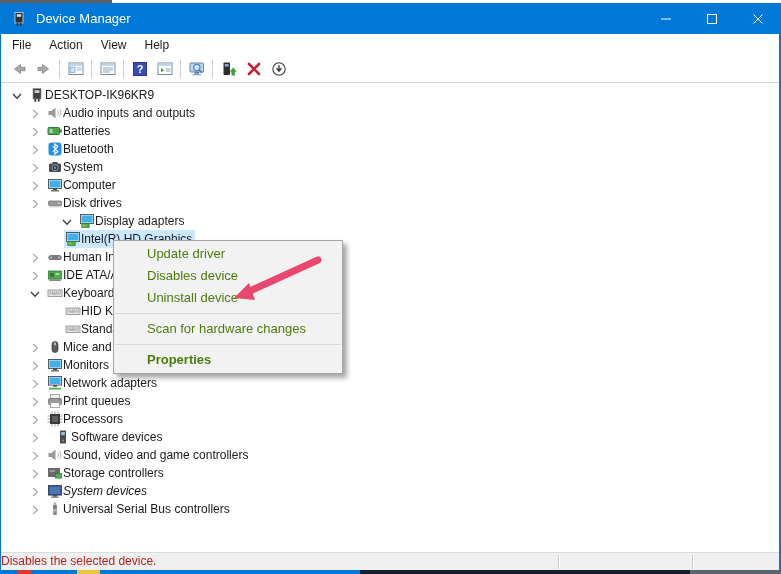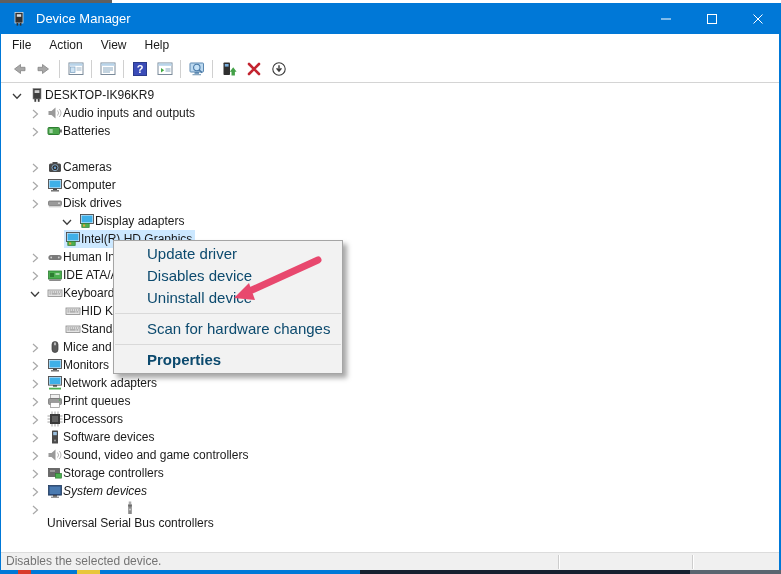--- a/index.html
+++ b/index.html
@@ -36,30 +36,30 @@
   .tree-row { position:absolute; left:0; width:100%; height:18px; }
   .tree-chevron { position:absolute; top:4px; width:12px; height:12px; display:inline-flex; }
   .tree-content { position:absolute; top:0; height:18px; display:inline-flex; align-items:center; padding:0 3px 0 1px; }
   .tree-content.selected { background:#cce8ff; }
   .tree-label { font-size:12px; color:#1a1a1a; white-space:nowrap; }
 
   
   .context-menu { position:absolute; left:113px; top:240px; width:230px; background:#f2f2f2;
                   border:1px solid #a5a5a5; box-shadow:4px 4px 5px rgba(0,0,0,0.35);
                   padding:2px 0; z-index:10; }
-  .cm-item { height:22px; line-height:22px; padding-left:33px; font-size:15px; color:#0c4a6e; white-space:nowrap; }
+  .cm-item { height:22px; line-height:22px; padding-left:33px; font-size:13px; color:#4d7c0f; white-space:nowrap; }
   .cm-item.bold { font-weight:bold; }
   .cm-sep { height:1px; background:#d9d9d9; margin:4px 1px; }
 
   
   .annotation-arrow { position:absolute; left:220px; top:248px; z-index:11; pointer-events:none; }
 
   
   .statusbar { position:absolute; left:1px; top:552px; width:778px; height:18px; background:#f0f0f0;
-               border-top:1px solid #dcdcdc; font-size:12px; color:#737373; line-height:17px; padding-left:5px; }
+               border-top:1px solid #dcdcdc; font-size:12px; color:#b91c1c; line-height:17px; }
   .sb-div { position:absolute; top:2px; width:1px; height:14px; background:#cdcdcd; box-shadow:1px 0 0 #fff; }
   .sb-div.d1 { left:557px; } .sb-div.d2 { left:691px; }
 
   
   .taskbar { position:absolute; left:0; top:570px; width:781px; height:4px; background:#0078d7; z-index:6; }
   .tk-seg { position:absolute; top:0; height:4px; }
 
   .ic { display:inline-flex; }
   .ic svg { display:block; }
 </style>
@@ -254,36 +254,52 @@
           <span class="ic">
             <svg width="16" height="16" viewBox="0 0 16 16">
               <rect x="1" y="4.5" width="11.5" height="7" rx="1" fill="#4ca64c" stroke="#2e7d32"></rect>
               <rect x="12.7" y="6.5" width="2.2" height="3" fill="#6a6a6a"></rect>
               <rect x="2.5" y="6" width="3.2" height="4" fill="#a5d6a7"></rect>
             </svg>
           </span>
           <span class="tree-label">Batteries</span>
         </span>
       </div>
+      <div class="tree-row" style="top: 57px;">
+        <span class="tree-chevron" style="left: 28px;">
+          <svg width="12" height="12" viewBox="0 0 12 12">
+            <path d="M4 2 L8.5 6 L4 10" stroke="#a8a8a8" stroke-width="1.2" fill="none"></path>
+          </svg>
+        </span>
+        <span class="tree-content" style="left: 45px;">
+          <span class="ic">
+            <svg width="16" height="16" viewBox="0 0 16 16">
+              <rect x="1.5" y="1.5" width="13" height="13" rx="3.2" fill="#1f8fe8"></rect>
+              <path d="M5.8 5.2 l5 5.4 -2.9 2.4 V3 l2.9 2.4 -5 5.4" stroke="#fff" stroke-width="1.1" fill="none"></path>
+            </svg>
+          </span>
+          <span class="tree-label">Bluetooth</span>
+        </span>
+      </div>
       <div class="tree-row" style="top: 75px;">
         <span class="tree-chevron" style="left: 28px;">
           <svg width="12" height="12" viewBox="0 0 12 12">
             <path d="M4 2 L8.5 6 L4 10" stroke="#a8a8a8" stroke-width="1.2" fill="none"></path>
           </svg>
         </span>
         <span class="tree-content" style="left: 45px;">
           <span class="ic">
             <svg width="16" height="16" viewBox="0 0 16 16">
               <rect x="2" y="4.5" width="12" height="8.5" rx="1.5" fill="#4a4a4a"></rect>
               <rect x="5.5" y="3" width="5" height="2" fill="#4a4a4a"></rect>
               <circle cx="8" cy="8.7" r="3" fill="#2a2a2a" stroke="#9ac0e0" stroke-width="0.8"></circle>
               <circle cx="8" cy="8.7" r="1.2" fill="#6aa0d0"></circle>
             </svg>
           </span>
-          <span class="tree-label">Cameras</span>
+          <span class="tree-label">System</span>
         </span>
       </div>
       <div class="tree-row" style="top: 93px;">
         <span class="tree-chevron" style="left: 28px;">
           <svg width="12" height="12" viewBox="0 0 12 12">
             <path d="M4 2 L8.5 6 L4 10" stroke="#a8a8a8" stroke-width="1.2" fill="none"></path>
           </svg>
         </span>
         <span class="tree-content" style="left: 45px;">
           <span class="ic">
@@ -550,21 +566,21 @@
           </span>
           <span class="tree-label">Processors</span>
         </span>
       </div>
       <div class="tree-row" style="top: 345px;">
         <span class="tree-chevron" style="left: 28px;">
           <svg width="12" height="12" viewBox="0 0 12 12">
             <path d="M4 2 L8.5 6 L4 10" stroke="#a8a8a8" stroke-width="1.2" fill="none"></path>
           </svg>
         </span>
-        <span class="tree-content" style="left: 45px; justify-content: space-between;">
+        <span class="tree-content" style="left: 53px; justify-content: space-between;">
           <span class="ic">
             <svg width="16" height="16" viewBox="0 0 16 16">
               <rect x="5" y="1.5" width="6" height="13" rx="0.6" fill="#4a4a4a"></rect>
               <rect x="6.2" y="3" width="3.6" height="3.2" fill="#9ac0e0"></rect>
               <circle cx="8" cy="11.5" r="1" fill="#9a9a9a"></circle>
             </svg>
           </span>
           <span class="tree-label">Software devices</span>
         </span>
       </div>
@@ -618,21 +634,21 @@
           </span>
           <span class="tree-label">System devices</span>
         </span>
       </div>
       <div class="tree-row" style="top: 417px;">
         <span class="tree-chevron" style="left: 28px;">
           <svg width="12" height="12" viewBox="0 0 12 12">
             <path d="M4 2 L8.5 6 L4 10" stroke="#a8a8a8" stroke-width="1.2" fill="none"></path>
           </svg>
         </span>
-        <span class="tree-content" style="left: 45px; flex-direction: column;">
+        <span class="tree-content" style="left: 45px;">
           <span class="ic">
             <svg width="16" height="16" viewBox="0 0 16 16">
               <rect x="6.2" y="4.5" width="3.6" height="9.5" fill="#8a8a8a"></rect>
               <rect x="6.2" y="4.5" width="3.6" height="2" fill="#6a6a6a"></rect>
               <rect x="6.8" y="1.5" width="0.9" height="3" fill="#8a8a8a"></rect>
               <rect x="8.3" y="1.5" width="0.9" height="3" fill="#8a8a8a"></rect>
               <circle cx="8" cy="9.5" r="0.9" fill="#d8d8d8"></circle>
             </svg>
           </span>
           <span class="tree-label">Universal Serial Bus controllers</span>

